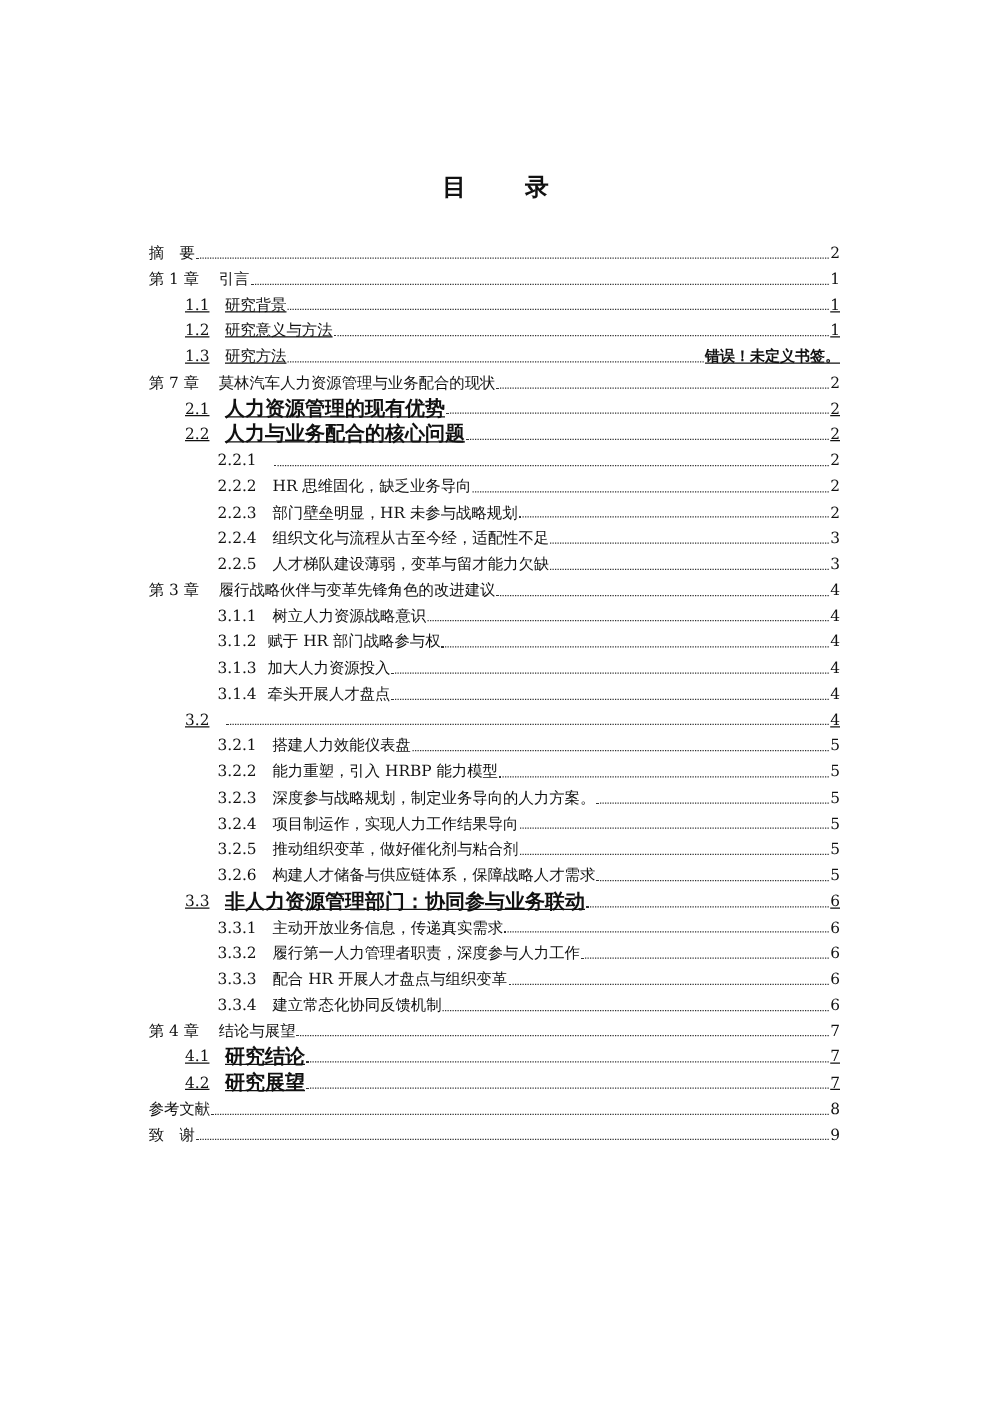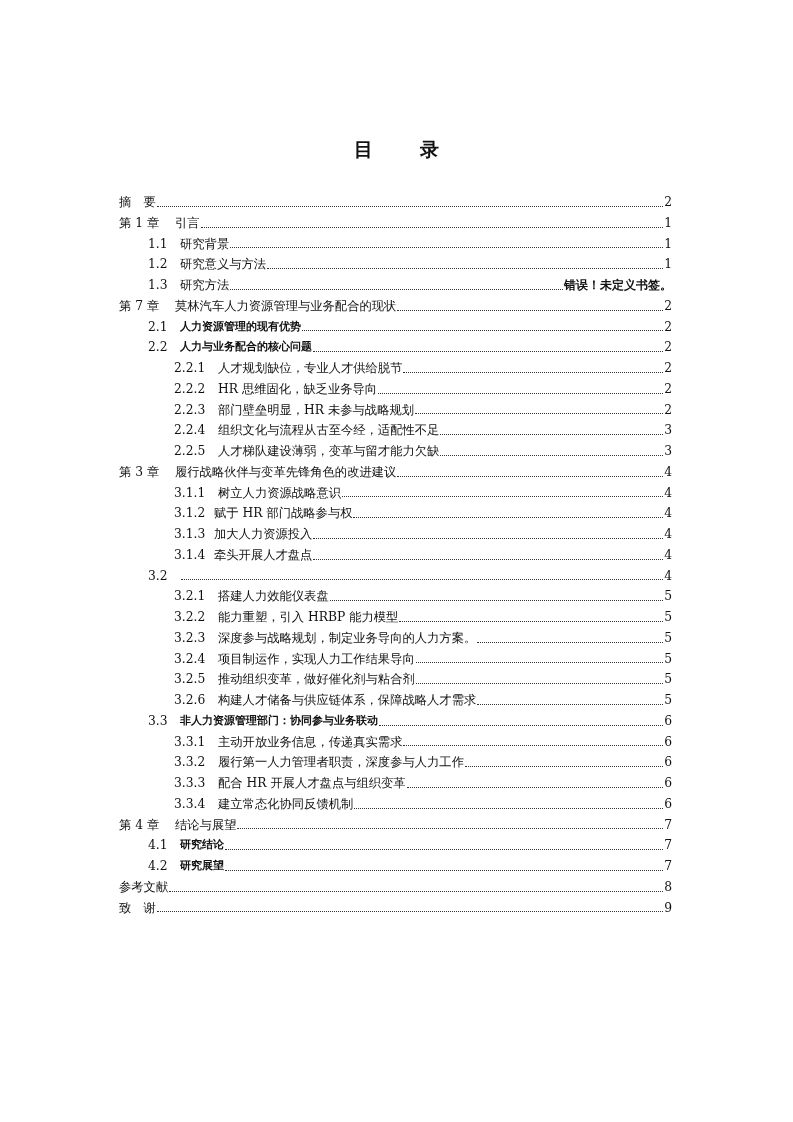--- a/index.html
+++ b/index.html
@@ -25,23 +25,23 @@
       flex: 1; margin: 0 1px; height: 1px; align-self: flex-end;
       margin-bottom: 6px;
       border-bottom: 1.2px dotted #333;
     }
     .row .page { text-align: right; min-width: 6px; }
     .row .err {
       font-family: "DejaVu Sans", "Liberation Sans", sans-serif; font-weight: bold;
       font-size: 12px;
     }
     .lvl0 { padding-left: 0; }
-    .lvl1 { padding-left: 29px; }
+    .lvl1 { padding-left: 29px; text-decoration: underline; }
     .lvl2 { padding-left: 55px; }
-    .bold { font-family: "DejaVu Sans", "Liberation Sans", sans-serif; font-weight: bold; font-size: 11px; }
+    .bold { font-family: "DejaVu Sans", "Liberation Sans", sans-serif; font-weight: bold; font-size: 16px; }
     .w-chap { width: 56px; }
     .w-sec { width: 32px; }
     .w-sub { width: 44px; }
     .w-sub-tight { width: 40px; }
   </style>
 </head>
 <body>
 
 <div class="title">目　录</div>
 
@@ -89,21 +89,20 @@
       <span class="page">2</span>
     </div>
   <div class="row lvl1">
       <span class="num w-sec">2.2</span>
       <span class="label bold">人力与业务配合的核心问题</span>
       <span class="dots"></span>
       <span class="page">2</span>
     </div>
   <div class="row lvl2">
       <span class="num w-sub">2.2.1</span>
-      <span class="label">人才规划缺位，专业人才供给脱节</span>
       <span class="dots"></span>
       <span class="page">2</span>
     </div>
   <div class="row lvl2">
       <span class="num w-sub">2.2.2</span>
       <span class="label">HR 思维固化，缺乏业务导向</span>
       <span class="dots"></span>
       <span class="page">2</span>
     </div>
   <div class="row lvl2">

